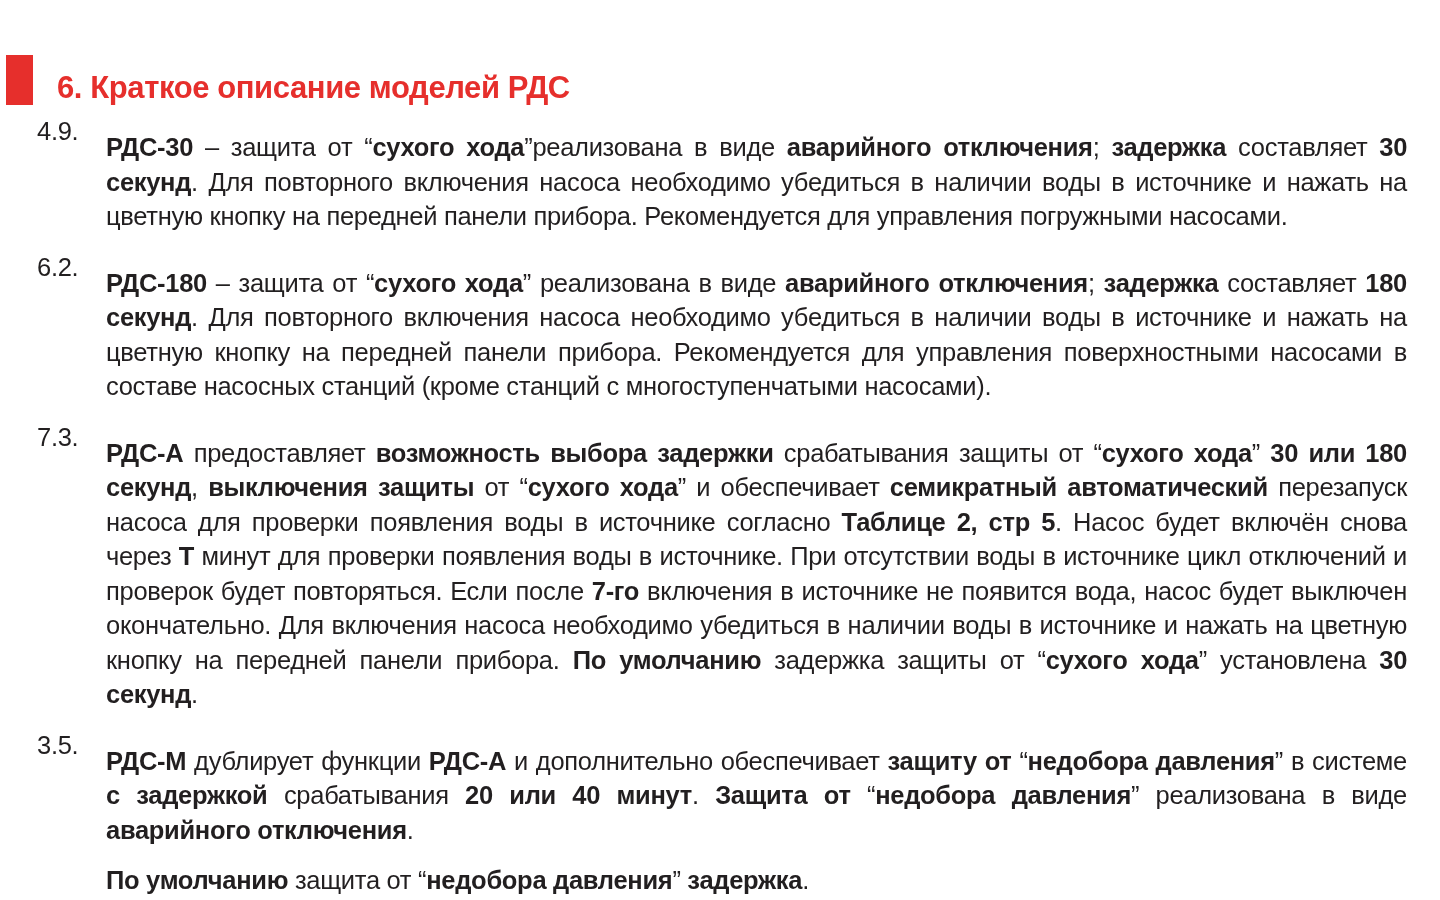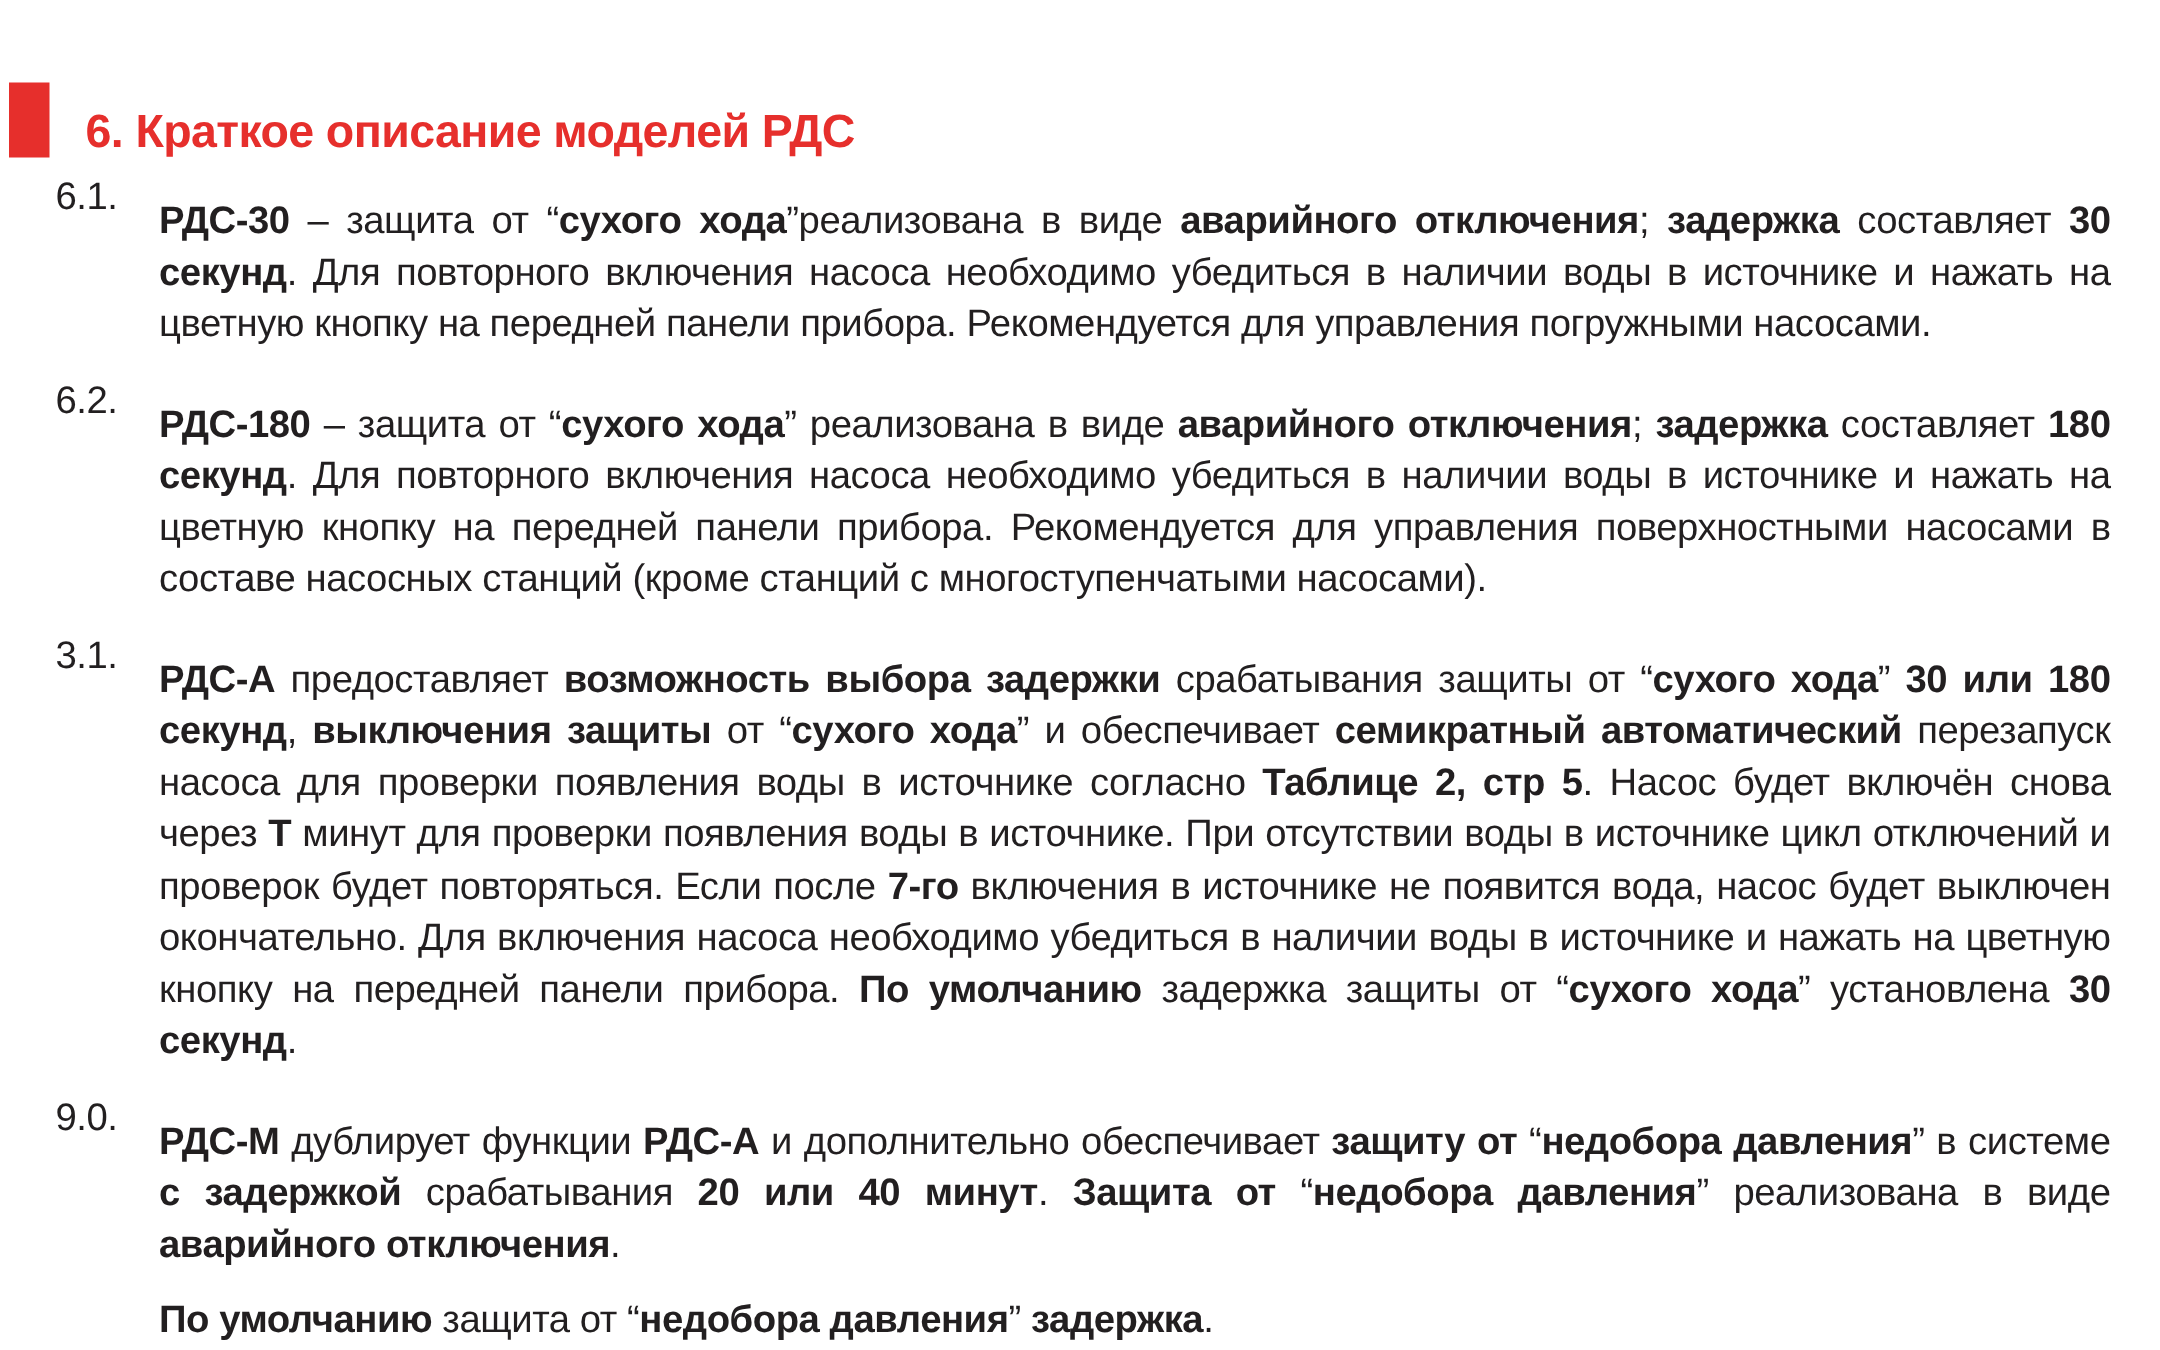--- a/index.html
+++ b/index.html
@@ -72,38 +72,38 @@
   }
 </style>
 </head>
 <body>
 
 <div class="page">
   <div class="accent-block"></div>
   <h1 class="heading">6. Краткое описание моделей РДС</h1>
   <div class="items">
       <div class="item">
-        <span class="item-number">6.1.</span>
+        <span class="item-number">4.9.</span>
         <div class="item-body">
           <p class="para"><span class="b">РДС-30</span><span> – защита от “</span><span class="b">сухого хода</span><span>”реализована в виде </span><span class="b">аварийного отключения</span><span>; </span><span class="b">задержка</span><span> составляет </span><span class="b">30 секунд</span><span>. Для повторного включения насоса необходимо убедиться в наличии воды в источнике и нажать на цветную кнопку на передней панели прибора. Рекомендуется для управления погружными насосами.</span></p>
         </div>
       </div>
       <div class="item">
         <span class="item-number">6.2.</span>
         <div class="item-body">
           <p class="para"><span class="b">РДС-180</span><span> – защита от “</span><span class="b">сухого хода</span><span>” реализована в виде </span><span class="b">аварийного отключения</span><span>; </span><span class="b">задержка</span><span> составляет </span><span class="b">180 секунд</span><span>. Для повторного включения насоса необходимо убедиться в наличии воды в источнике и нажать на цветную кнопку на передней панели прибора. Рекомендуется для управления поверхностными насосами в составе насосных станций (кроме станций с многоступенчатыми насосами).</span></p>
         </div>
       </div>
       <div class="item">
-        <span class="item-number">3.1.</span>
+        <span class="item-number">7.3.</span>
         <div class="item-body">
           <p class="para"><span class="b">РДС-А</span><span> предоставляет </span><span class="b">возможность выбора задержки</span><span> срабатывания защиты от “</span><span class="b">сухого хода</span><span>” </span><span class="b">30 или 180 секунд</span><span>, </span><span class="b">выключения защиты</span><span> от “</span><span class="b">сухого хода</span><span>” и обеспечивает </span><span class="b">семикратный автоматический</span><span> перезапуск насоса для проверки появления воды в источнике согласно </span><span class="b">Таблице 2, стр 5</span><span>. Насос будет включён снова через </span><span class="b">Т</span><span> минут для проверки появления воды в источнике. При отсутствии воды в источнике цикл отключений и проверок будет повторяться. Если после </span><span class="b">7-го</span><span> включения в источнике не появится вода, насос будет выключен окончательно. Для включения насоса необходимо убедиться в наличии воды в источнике и нажать на цветную кнопку на передней панели прибора. </span><span class="b">По умолчанию</span><span> задержка защиты от “</span><span class="b">сухого хода</span><span>” установлена </span><span class="b">30 секунд</span><span>.</span></p>
         </div>
       </div>
       <div class="item">
-        <span class="item-number">9.0.</span>
+        <span class="item-number">3.5.</span>
         <div class="item-body">
           <p class="para"><span class="b">РДС-М</span><span> дублирует функции </span><span class="b">РДС-А</span><span> и дополнительно обеспечивает </span><span class="b">защиту от</span><span> “</span><span class="b">недобора давления</span><span>” в системе </span><span class="b">с задержкой</span><span> срабатывания </span><span class="b">20 или 40 минут</span><span>. </span><span class="b">Защита от</span><span> “</span><span class="b">недобора давления</span><span>” реализована в виде </span><span class="b">аварийного отключения</span><span>.</span></p>
           <p class="para"><span class="b">По умолчанию</span><span> защита от “</span><span class="b">недобора давления</span><span>” </span><span class="b">задержка</span><span>.</span></p>
         </div>
       </div>
     </div>
 </div>
 
 </body></html>

